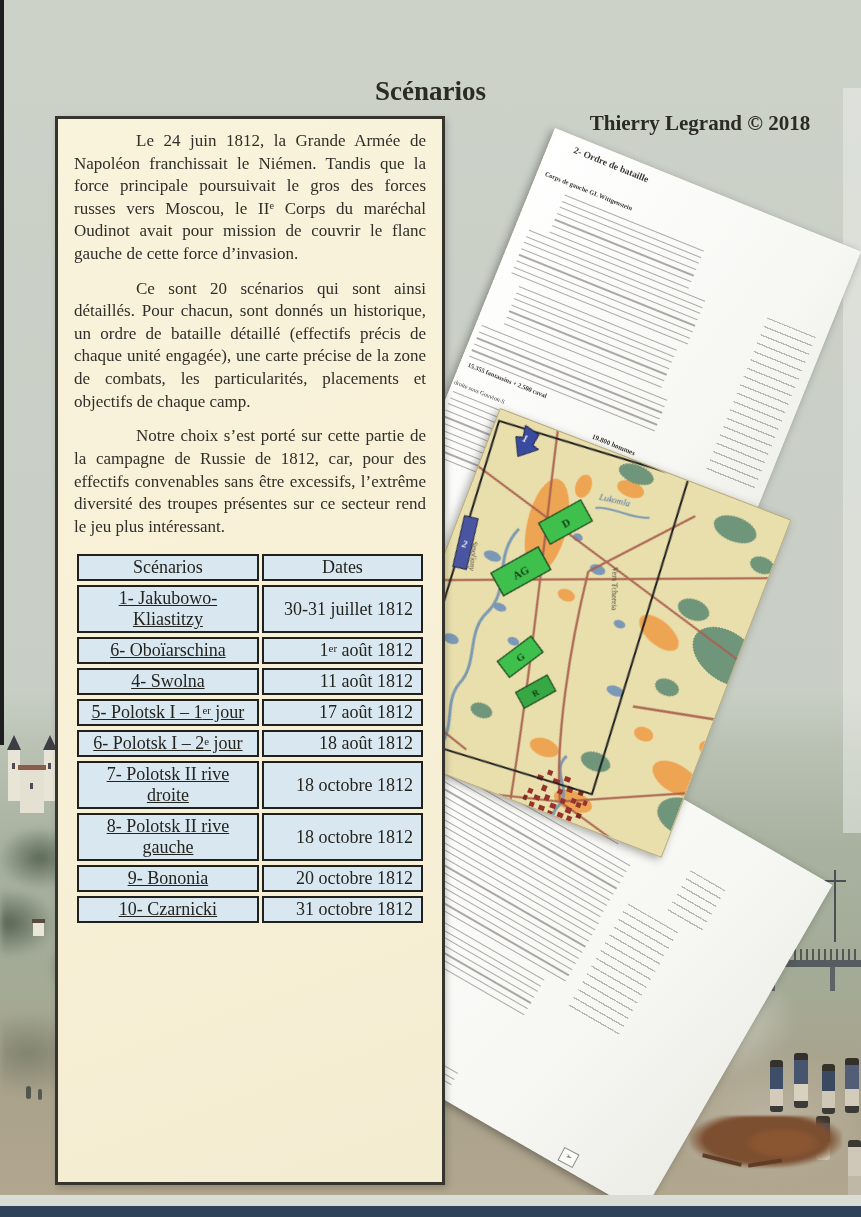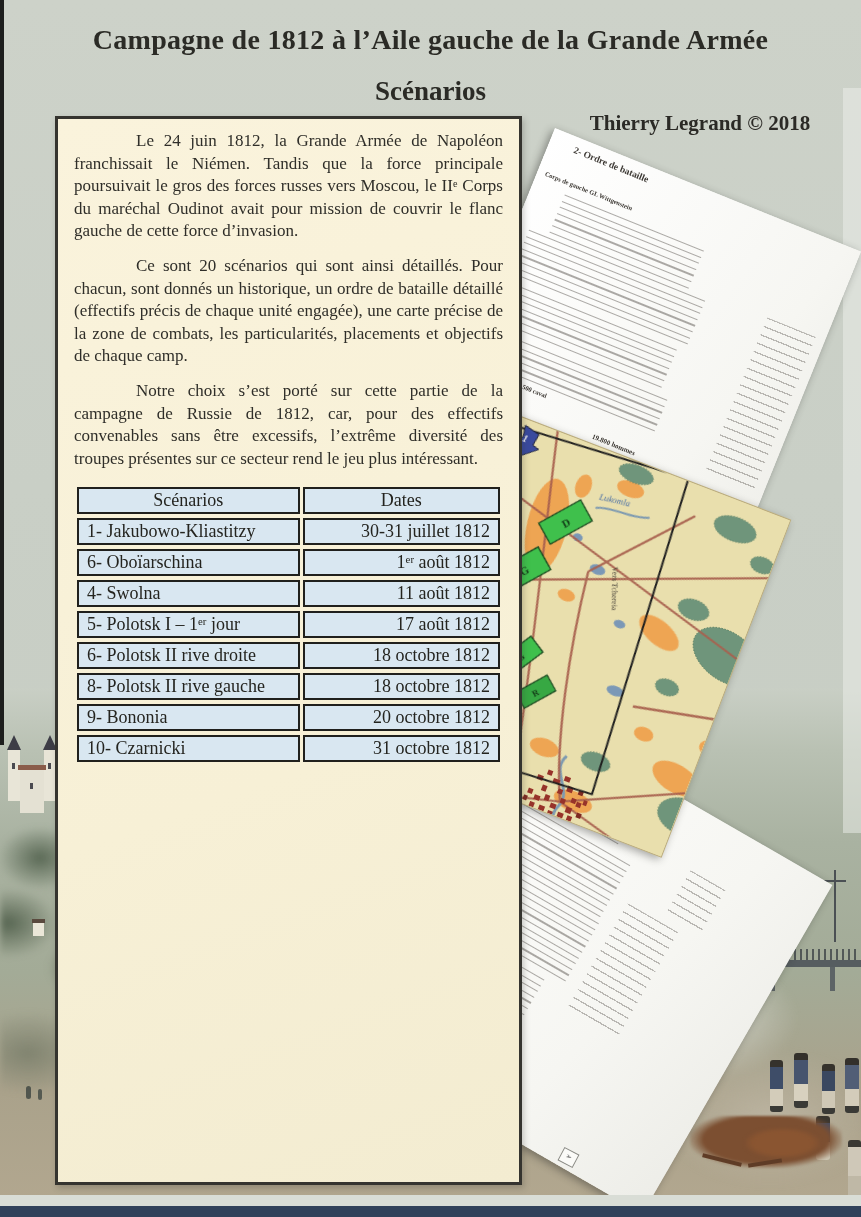--- a/index.html
+++ b/index.html
@@ -14,34 +14,34 @@
 
   
   .page-title{position:absolute;left:0;top:24px;width:861px;text-align:center;
       font-size:28px;font-weight:bold;color:#2b2b26;letter-spacing:.3px;z-index:6;}
   .page-subtitle{position:absolute;left:0;top:76px;width:861px;text-align:center;
       font-size:27px;font-weight:bold;color:#2b2b26;z-index:6;}
   .credit{position:absolute;left:535px;top:111px;width:330px;text-align:center;
       font-size:21px;font-weight:bold;color:#2b2a26;z-index:6;}
 
   
-  .intro-box{position:absolute;left:55px;top:116px;width:467px;height:1069px;box-sizing:border-box;
+  .intro-box{position:absolute;left:55px;top:116px;width:390px;height:1069px;box-sizing:border-box;
       background:linear-gradient(160deg,#faf3dc 0%,#f7f0d6 60%,#f3ecd1 100%);
       border:3px solid #35342f;padding:11px 16px 10px;z-index:5;overflow:hidden;
       box-shadow:2px 3px 6px rgba(50,50,45,.25);}
   .intro-box p{margin:0 0 12px;font-size:17px;line-height:1.33;text-align:justify;
       text-indent:62px;color:#2f2e29;}
   sup{font-size:60%;line-height:0;vertical-align:baseline;position:relative;top:-.45em;}
 
   
   table.scen{width:100%;border-collapse:separate;border-spacing:3px 4px;margin-top:2px;}
   table.scen th,table.scen td{border:2px solid #20201d;background:#d9e7f1;
       font-size:18px;color:#24241f;height:21px;padding:1px 8px;}
   table.scen th{text-align:center;font-weight:normal;}
-  td.sc{text-align:left;width:53%;}
+  td.sc{text-align:center;width:53%;text-decoration:underline;}
   td.dt{text-align:right;padding-right:12px;width:47%;}
 
   
   .doc{position:absolute;background:linear-gradient(105deg,#ffffff 0%,#f6f6f2 70%,#ededE8 100%);
       box-shadow:-2px 3px 9px rgba(40,40,38,.45);}
   .doc-top{left:555px;top:128px;width:330px;height:450px;transform:rotate(22deg);transform-origin:0 0;z-index:2;}
   .doc-bottom{left:434px;top:655px;width:460px;height:380px;transform:rotate(30deg);transform-origin:0 0;z-index:2;}
   .doc .frag{position:absolute;color:#3c3833;white-space:nowrap;}
   .tl{position:absolute;opacity:.7;filter:blur(.2px);
       background-image:repeating-linear-gradient(to bottom,rgba(62,56,50,.6) 0,rgba(62,56,50,.6) 1.3px,transparent 1.3px,transparent 6.6px);}
@@ -284,21 +284,20 @@
         <rect x="-18" y="-9" width="36" height="18" fill="#37a843" stroke="#1c4a20" stroke-width="1.2"></rect>
         <text x="-4" y="4" font-size="9" font-weight="bold" fill="#123a16">R</text>
       </g>
 
       <text x="124" y="49" font-size="9" font-style="italic" fill="#4a6fa5" transform="rotate(-8 124 49)">Lukomla</text>
       <text x="161" y="107" font-size="8" fill="#3a352f" transform="rotate(70 161 107)">Vers Tchereia</text>
       <text x="21" y="133" font-size="8" font-style="italic" fill="#4a443c" transform="rotate(75 21 133)">Smoliany</text>
     </svg>
   </div>
 
-  <div class="page-title">Campagne de 1812 à l’Aile gauche de la Grande Armée</div>
   <div class="page-subtitle">Scénarios</div>
   <div class="credit">Thierry Legrand © 2018</div>
 
   <div class="intro-box">
     <p>Le 24 juin 1812, la Grande Armée de Napoléon franchissait le Niémen. Tandis que la force principale poursuivait le gros des forces russes vers Moscou, le II<sup>e</sup> Corps du maréchal Oudinot avait pour mission de couvrir le flanc gauche de cette force d’invasion.</p>
     <p>Ce sont 20 scénarios qui sont ainsi détaillés. Pour chacun, sont donnés un historique, un ordre de bataille détaillé (effectifs précis de chaque unité engagée), une carte précise de la zone de combats, les particularités, placements et objectifs de chaque camp.</p>
     <p>Notre choix s’est porté sur cette partie de la campagne de Russie de 1812, car, pour des effectifs convenables sans être excessifs, l’extrême diversité des troupes présentes sur ce secteur rend le jeu plus intéressant.</p>
     <table class="scen">
       <thead>
         <tr>
@@ -317,21 +316,25 @@
           </tr>
         <tr>
             <td class="sc">4- Swolna</td>
             <td class="dt">11 août 1812</td>
           </tr>
         <tr>
             <td class="sc">5- Polotsk I – 1<sup>er</sup> jour</td>
             <td class="dt">17 août 1812</td>
           </tr>
         <tr>
-            <td class="sc">6- Polotsk II rive droite</td>
+            <td class="sc">6- Polotsk I – 2<sup>e</sup> jour</td>
+            <td class="dt">18 août 1812</td>
+          </tr>
+        <tr>
+            <td class="sc">7- Polotsk II rive droite</td>
             <td class="dt">18 octobre 1812</td>
           </tr>
         <tr>
             <td class="sc">8- Polotsk II rive gauche</td>
             <td class="dt">18 octobre 1812</td>
           </tr>
         <tr>
             <td class="sc">9- Bononia</td>
             <td class="dt">20 octobre 1812</td>
           </tr>

